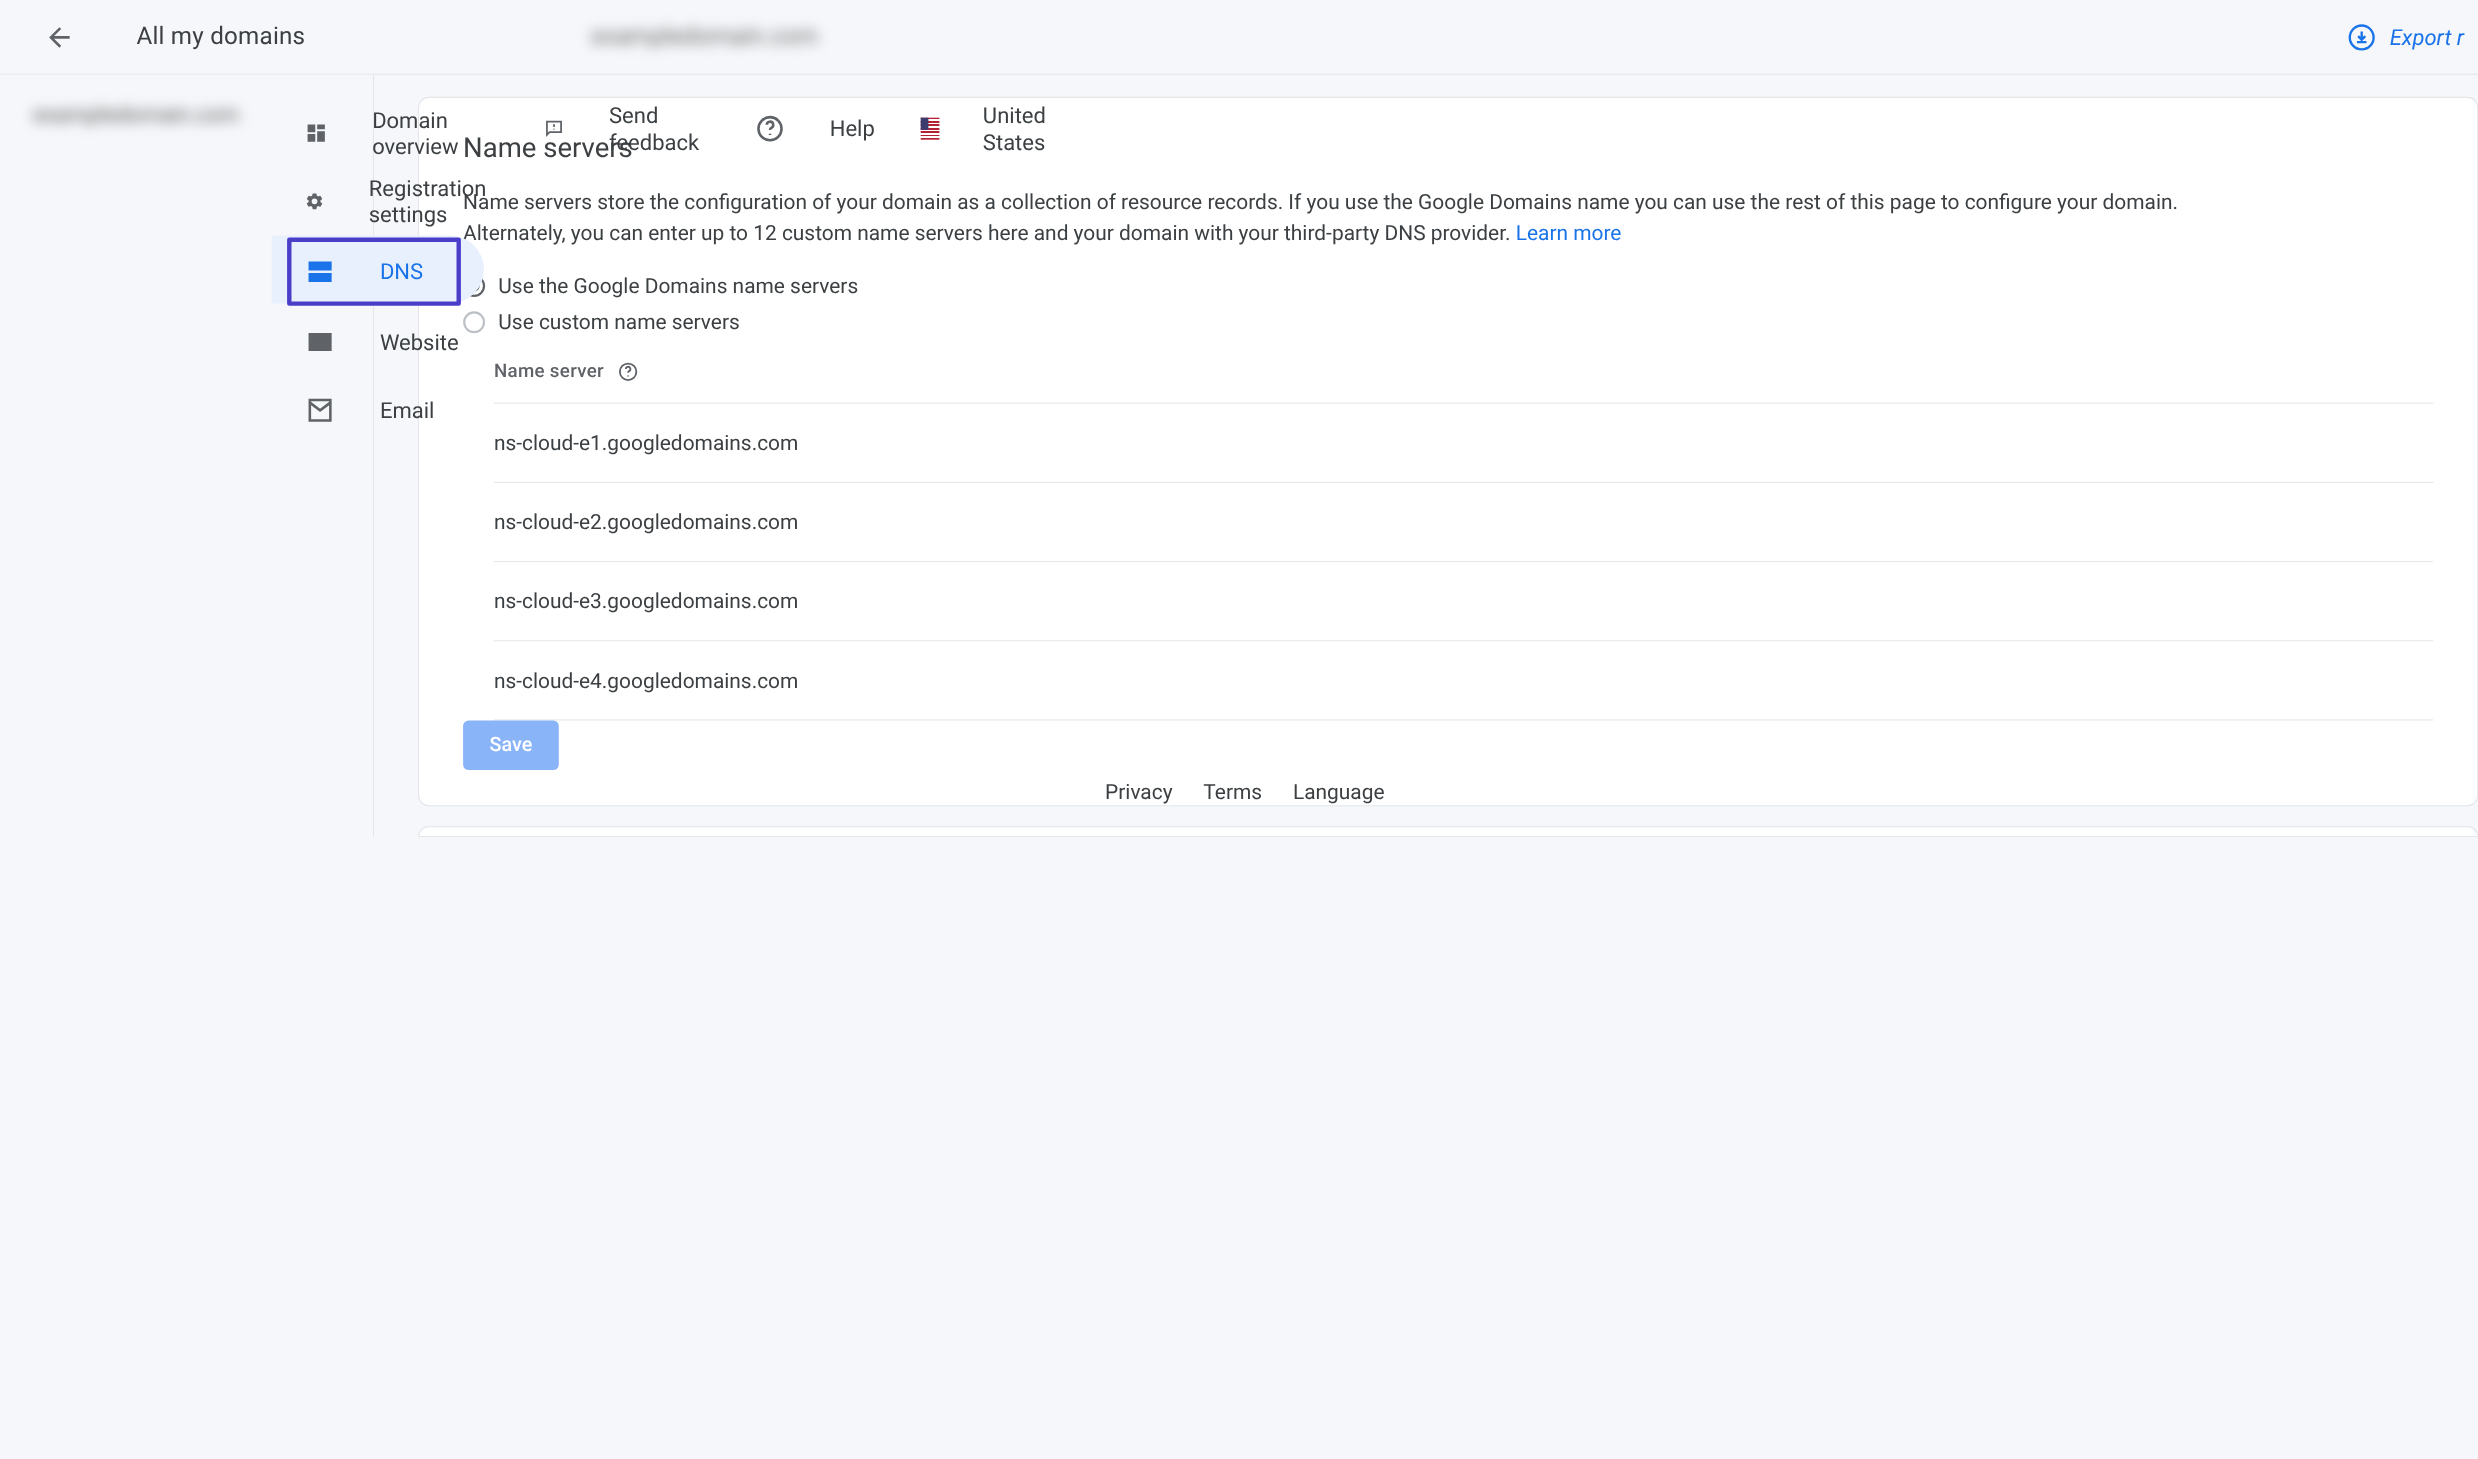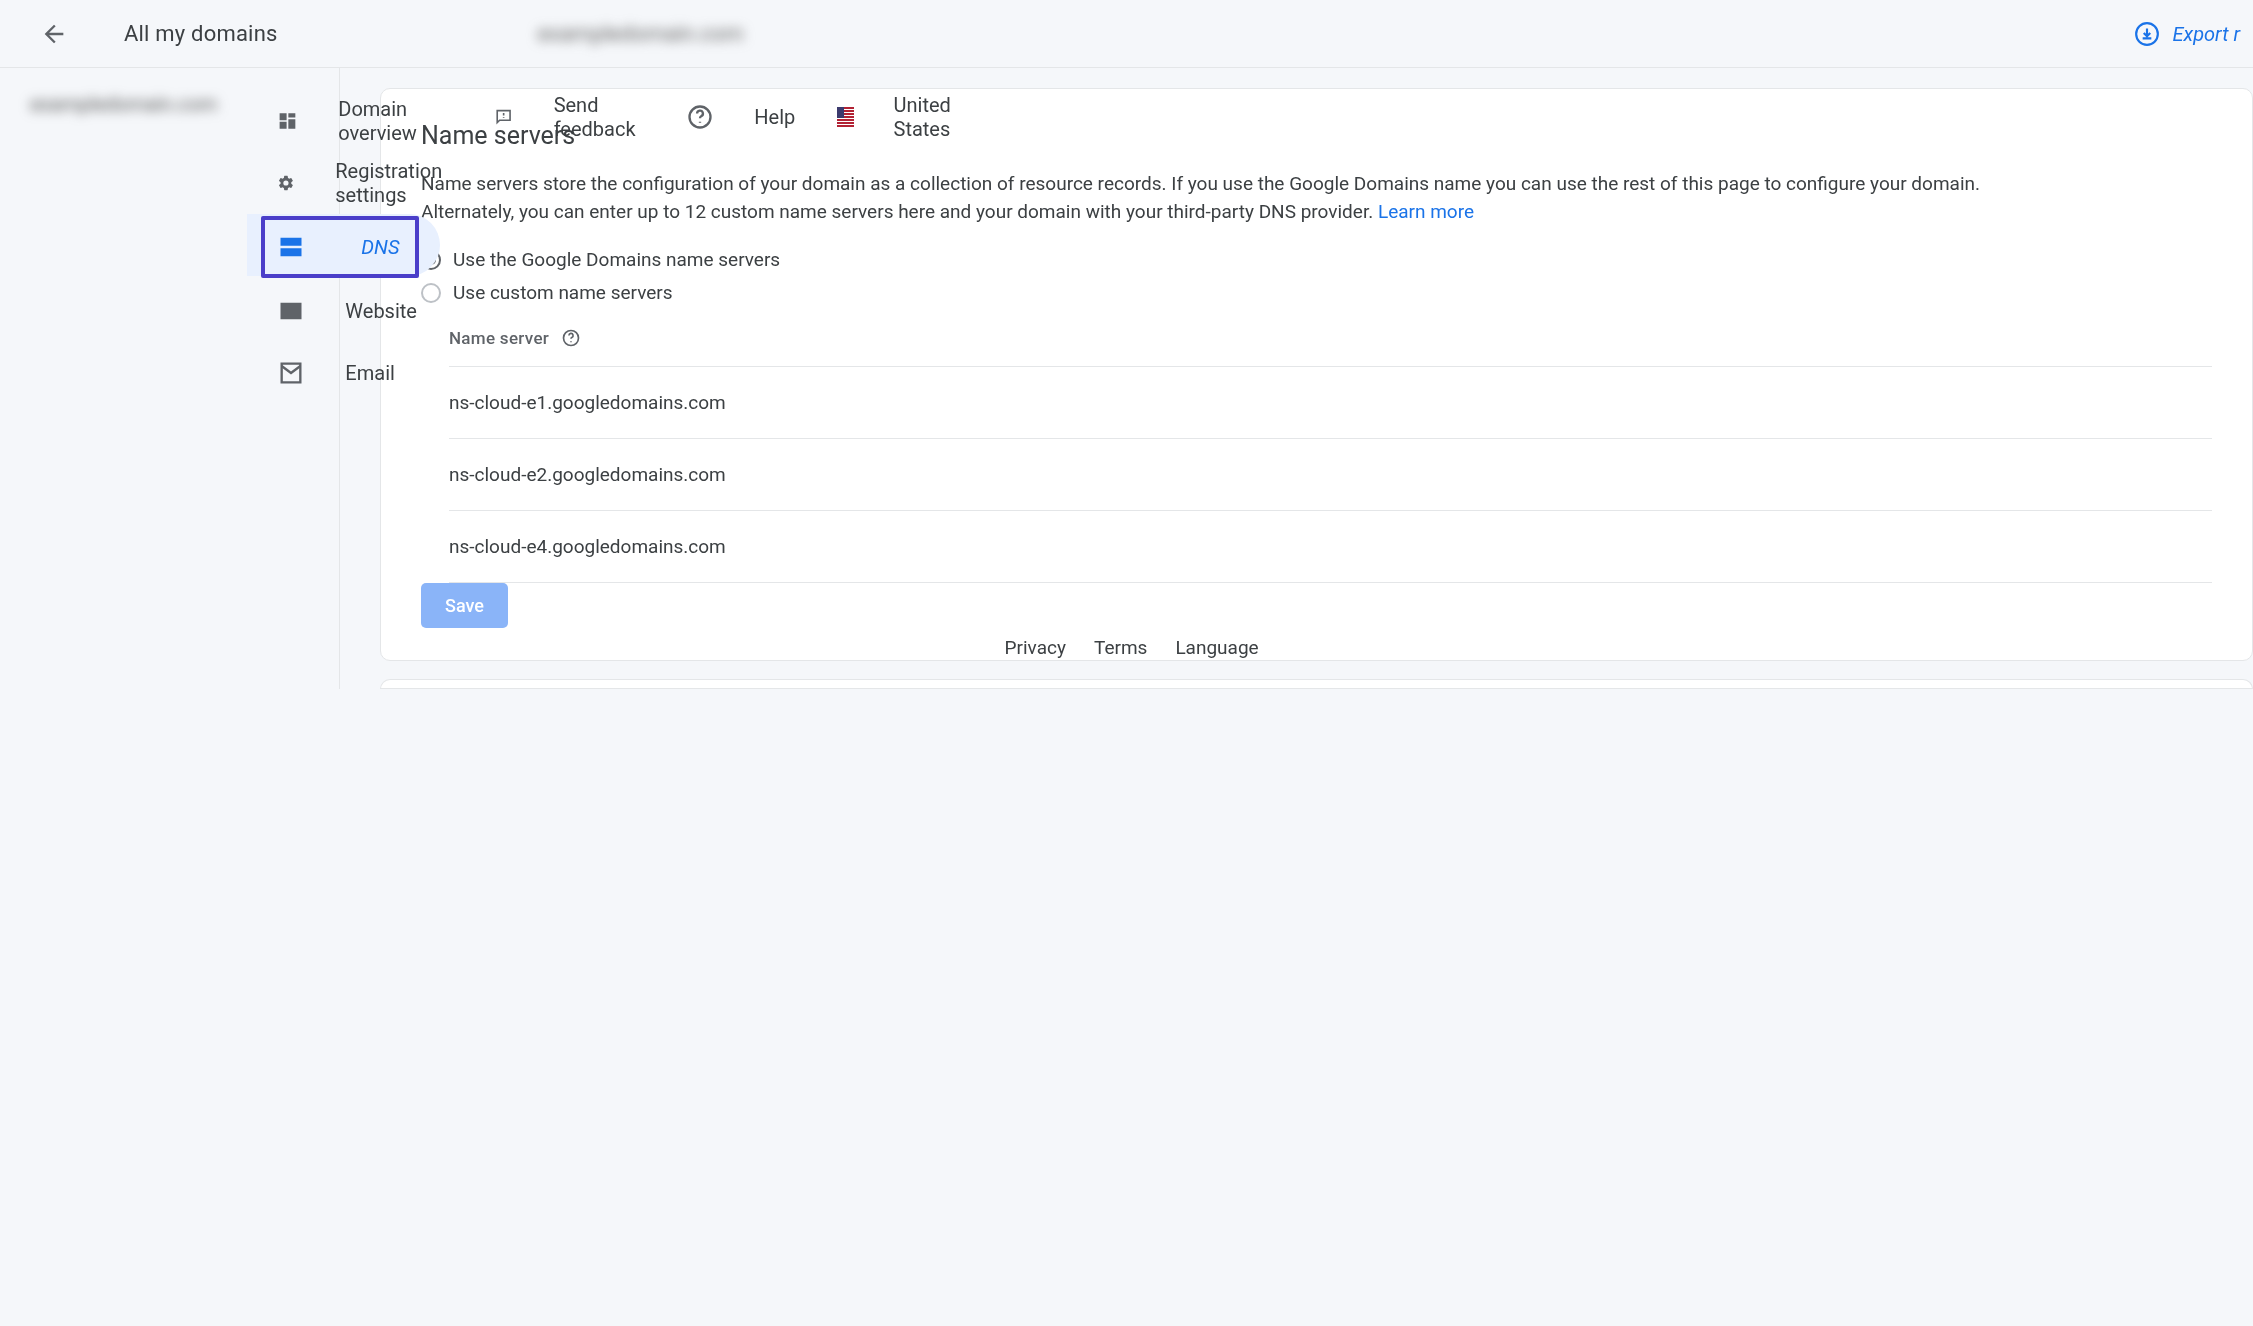--- a/index.html
+++ b/index.html
@@ -92,22 +92,21 @@
   }
   .nav-item.active svg { fill: #1a73e8; }
   .nav-item.highlight-box {
     outline: 4px solid #4a3ec9;
     outline-offset: -6px;
     border-radius: 4px;
     max-width: 162px;
     height: 66px;
     margin-left: 12px;
     padding-left: 18px;
-    gap: 56px;
-    font-style: italic;
+    gap: 40px;
   }
   .divider {
     border-top: 1px solid #e4e6e8;
     margin: 10px 0;
   }
   .nav-item .flag {
     width: 28px;
     height: 20px;
     display: inline-block;
     background: linear-gradient(to bottom,
@@ -342,20 +341,21 @@
       <div class="ns-table">
         <div class="ns-header">
           <span>Name server</span>
           <svg viewBox="0 0 24 24">
               <circle cx="12" cy="12" r="9"></circle>
               <path d="M9.5 9a2.5 2.5 0 1 1 3.5 2.3c-.8.4-1 .9-1 1.7M12 16v1"></path>
             </svg>
         </div>
         <div class="ns-row">ns-cloud-e1.googledomains.com</div>
         <div class="ns-row">ns-cloud-e2.googledomains.com</div>
+        <div class="ns-row">ns-cloud-e3.googledomains.com</div>
         <div class="ns-row">ns-cloud-e4.googledomains.com</div>
         <div style="border-top:1px solid #e4e6e8;"></div>
       </div>
 
       <button class="save-btn">Save</button>
     </div>
     <div class="card2"></div>
   </div>
 </div>
 

